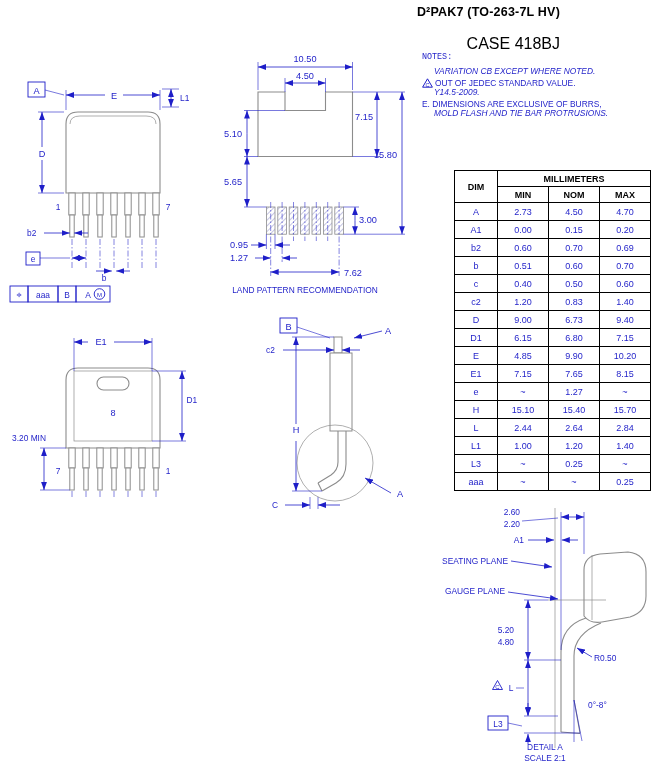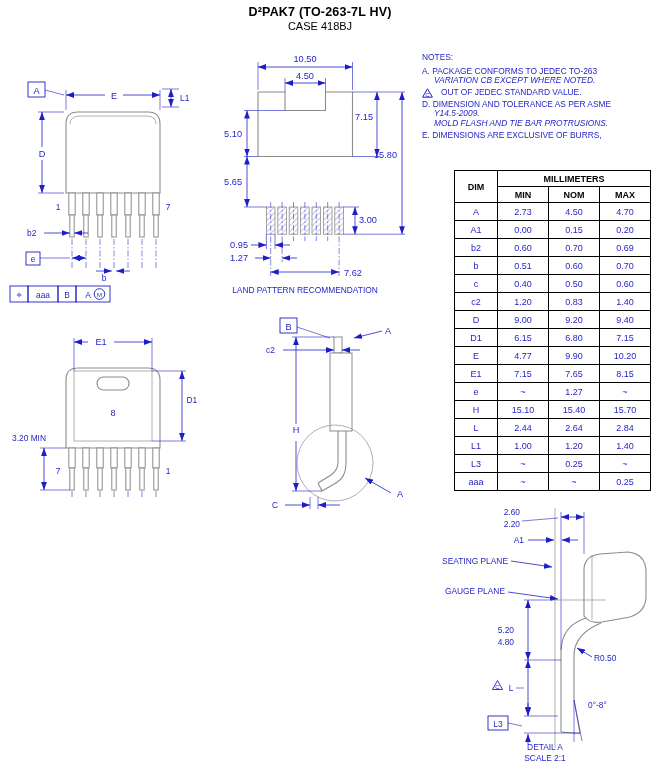--- a/index.html
+++ b/index.html
@@ -1,26 +1,26 @@
 <!DOCTYPE html>
 <html><head>
 <meta charset="utf-8">
 <style>
   html,body{margin:0;padding:0;background:#fff;}
   .page{position:relative;width:669px;height:767px;background:#fff;overflow:hidden;
         font-family:"Liberation Sans",sans-serif;}
-  .title{position:absolute;top:5px;left:80px;width:480px;text-align:center;color:#000;}
+  .title{position:absolute;top:5px;left:80px;width:480px;text-align:right;color:#000;}
   .t1{font-size:12.5px;font-weight:bold;letter-spacing:.2px;}
-  .t2{font-size:11px;margin-top:1px;}
+  .t2{font-size:16px;margin-top:16px;}
   .notes{position:absolute;left:422px;top:53px;width:246px;color:#1e1ec8;
          font-size:8.4px;line-height:9.6px;}
-  .nh{margin-bottom:4px;}
+  .nh{margin-bottom:4px;font-family:Liberation Mono, monospace;}
   .nl{margin-top:2px;}
   .cont{margin-top:0;padding-left:12px;font-style:italic;}
-  .flagline{display:flex;align-items:flex-start;gap:8px;}
+  .flagline{display:flex;align-items:flex-end;gap:2px;}
   .tri{flex:0 0 auto;}
   table.dims{position:absolute;left:454px;top:170px;border-collapse:collapse;
              border:1.5px solid #000;background:#fff;}
   table.dims th,table.dims td{border:1px solid #000;text-align:center;padding:0 2px;
              font-size:9px;font-family:"Liberation Sans",sans-serif;}
   table.dims th{font-weight:bold;color:#000;height:15px;}
   table.dims td{color:#1e1ec8;height:17px;width:46px;}
   table.dims td:first-child{width:38px;}
   svg.drawing{position:absolute;left:0;top:0;}
   svg.drawing text{fill:#1e1ec8;font-family:"Liberation Sans",sans-serif;}
@@ -40,33 +40,31 @@
 
 <div class="page">
 
   <div class="title">
     <div class="t1">D²PAK7 (TO-263-7L HV)</div>
     <div class="t2">CASE 418BJ</div>
   </div>
 
   <div class="notes">
     <div class="nh">NOTES:</div>
-    <div class="nl">A. PACKAGE CONFORMS TO JEDEC TO-263</div>
     <div class="nl cont">VARIATION CB EXCEPT WHERE NOTED.</div>
     <div class="nl flagline">
       <svg class="tri" width="11" height="10" viewBox="0 0 11 10">
         <polygon points="5.5,0.8 10.4,9.2 0.6,9.2" fill="none" stroke="#1e1ec8" stroke-width="1"></polygon>
         <text x="5.5" y="8.6" font-size="5.5" fill="#1e1ec8" text-anchor="middle">C</text>
       </svg>
       <span>OUT OF JEDEC STANDARD VALUE.</span>
     </div>
-    <div class="nl">D. DIMENSION AND TOLERANCE AS PER ASME</div>
     <div class="nl cont">Y14.5-2009.</div>
+    <div class="nl">E. DIMENSIONS ARE EXCLUSIVE OF BURRS,</div>
     <div class="nl cont">MOLD FLASH AND TIE BAR PROTRUSIONS.</div>
-    <div class="nl">E. DIMENSIONS ARE EXCLUSIVE OF BURRS,</div>
   </div>
 
   <table class="dims">
     <thead>
       <tr>
         <th rowspan="2">DIM</th>
         <th colspan="3">MILLIMETERS</th>
       </tr>
       <tr>
         <th>MIN</th>
@@ -107,32 +105,32 @@
         </tr>
         <tr>
           <td>c2</td>
           <td>1.20</td>
           <td>0.83</td>
           <td>1.40</td>
         </tr>
         <tr>
           <td>D</td>
           <td>9.00</td>
-          <td>9.20</td>
+          <td>6.73</td>
           <td>9.40</td>
         </tr>
         <tr>
           <td>D1</td>
           <td>6.15</td>
           <td>6.80</td>
           <td>7.15</td>
         </tr>
         <tr>
           <td>E</td>
-          <td>4.77</td>
+          <td>4.85</td>
           <td>9.90</td>
           <td>10.20</td>
         </tr>
         <tr>
           <td>E1</td>
           <td>7.15</td>
           <td>7.65</td>
           <td>8.15</td>
         </tr>
         <tr>

